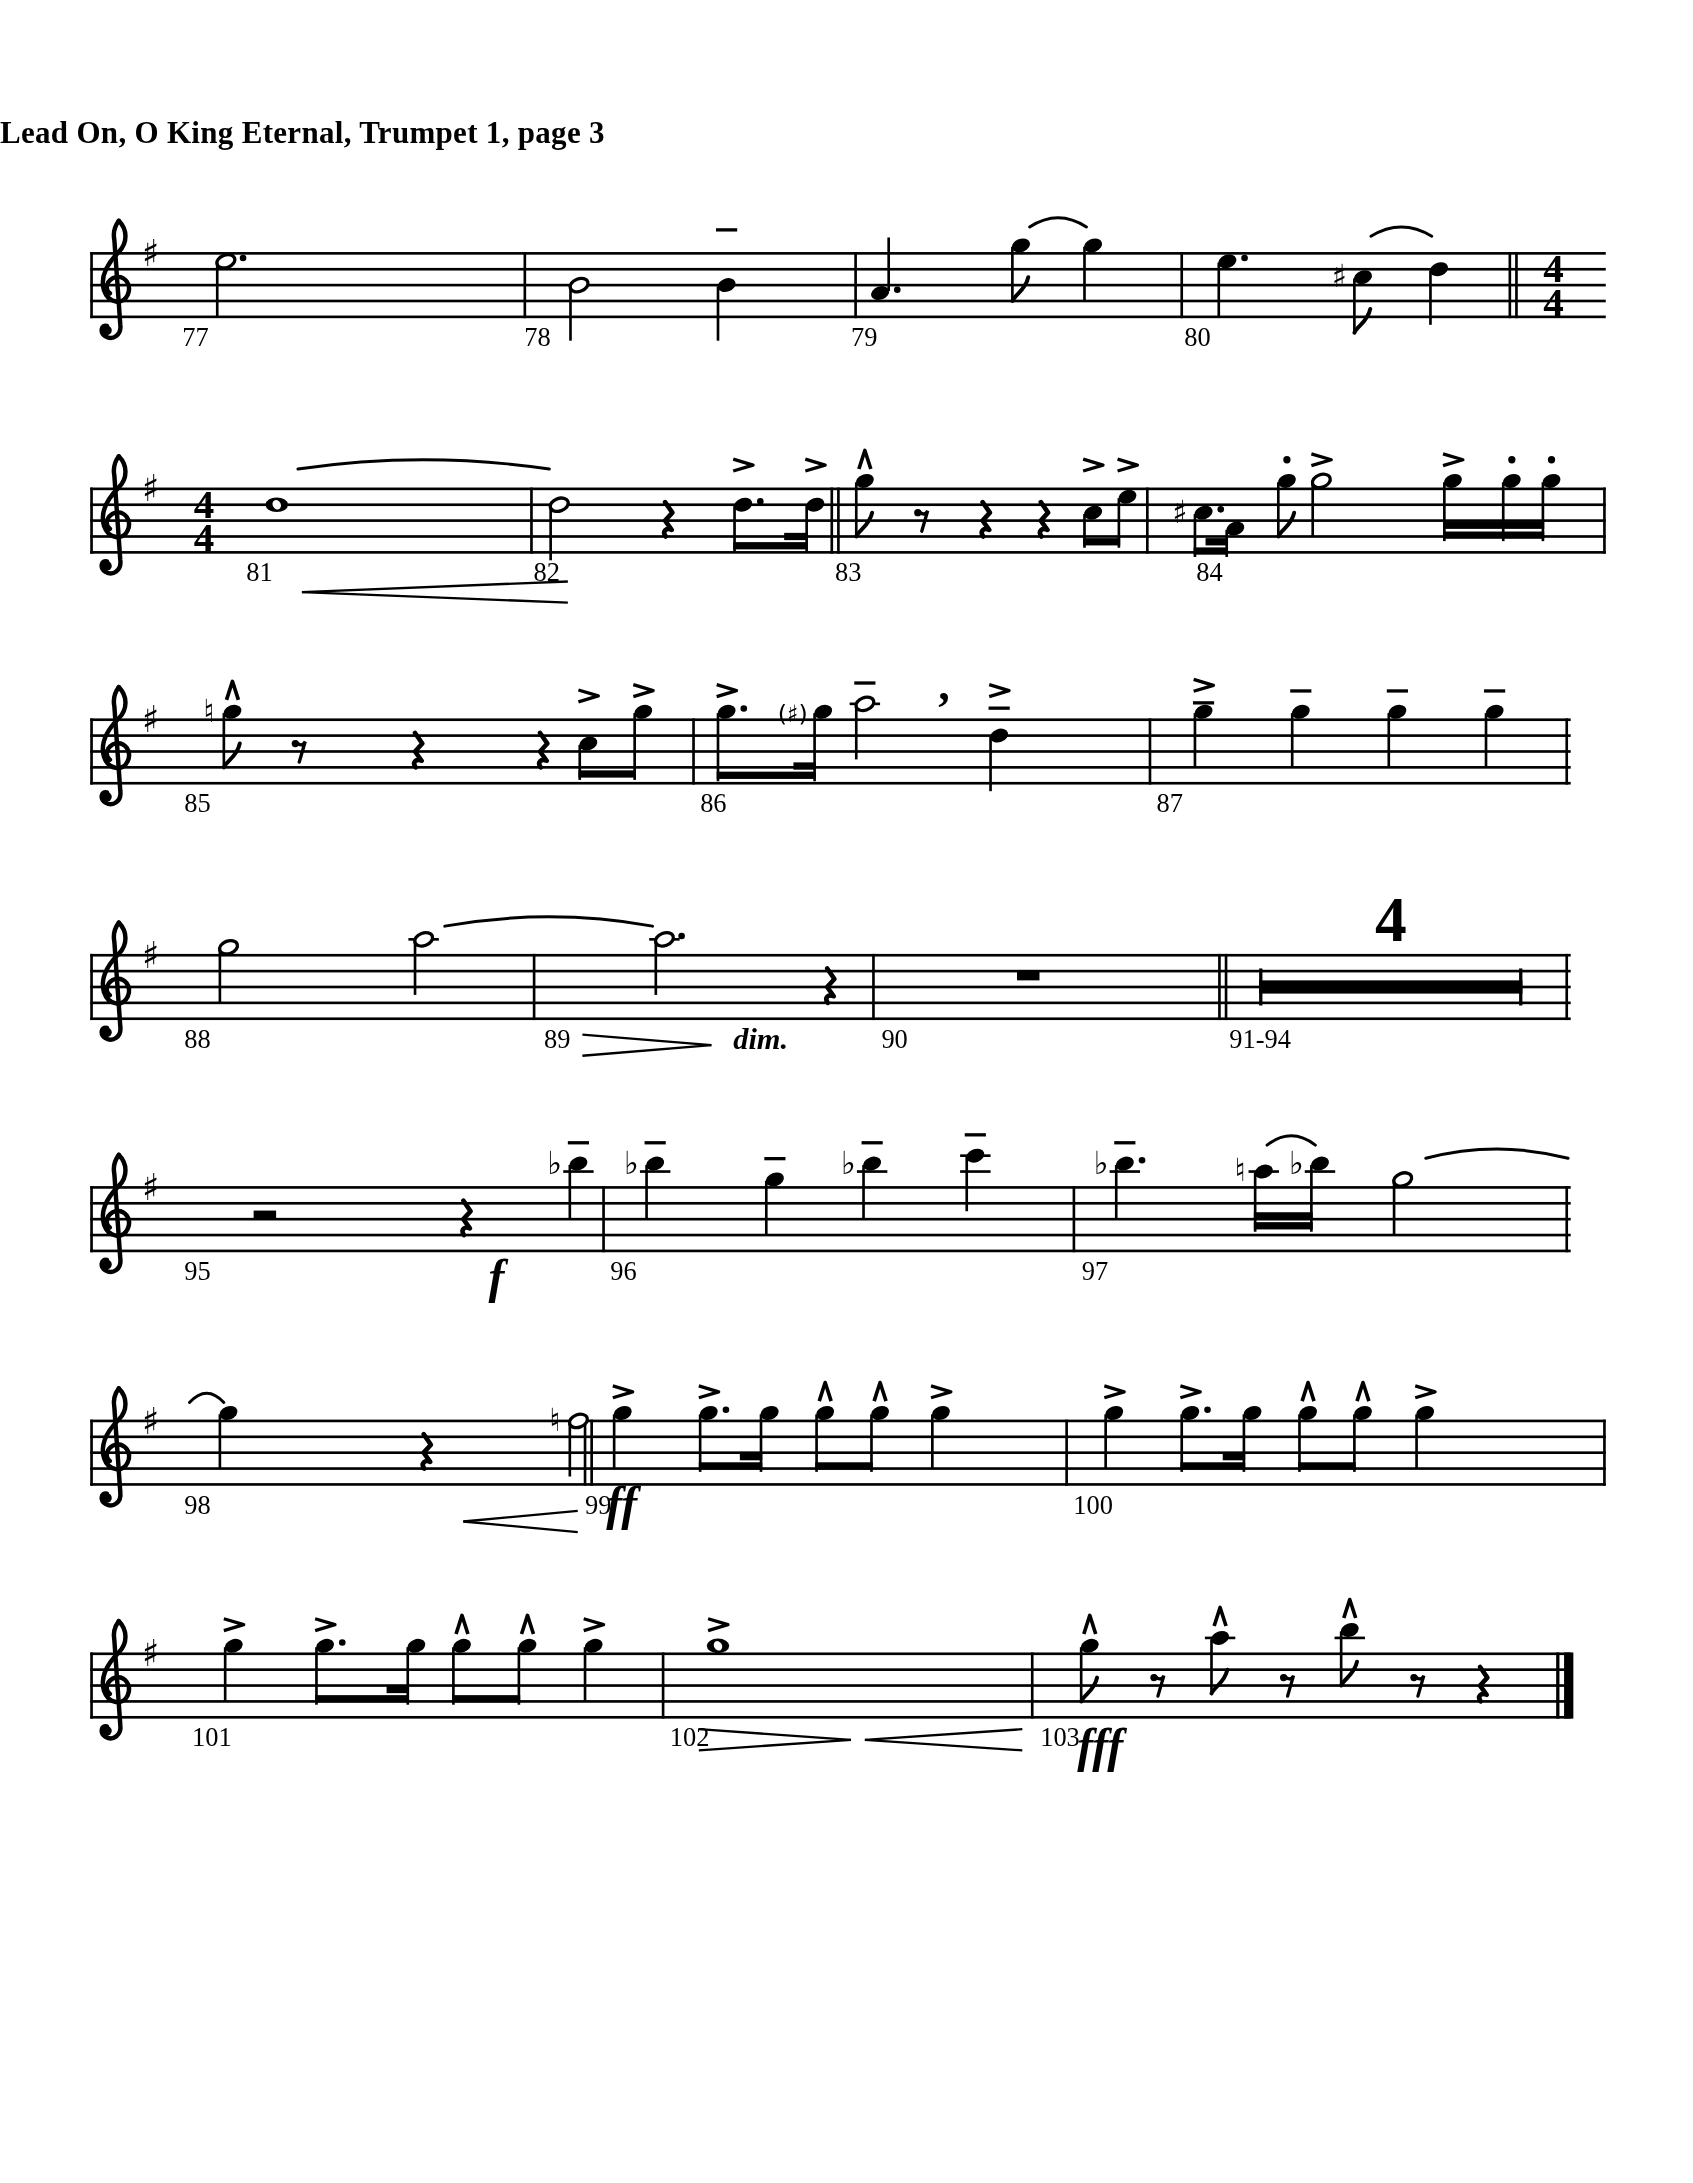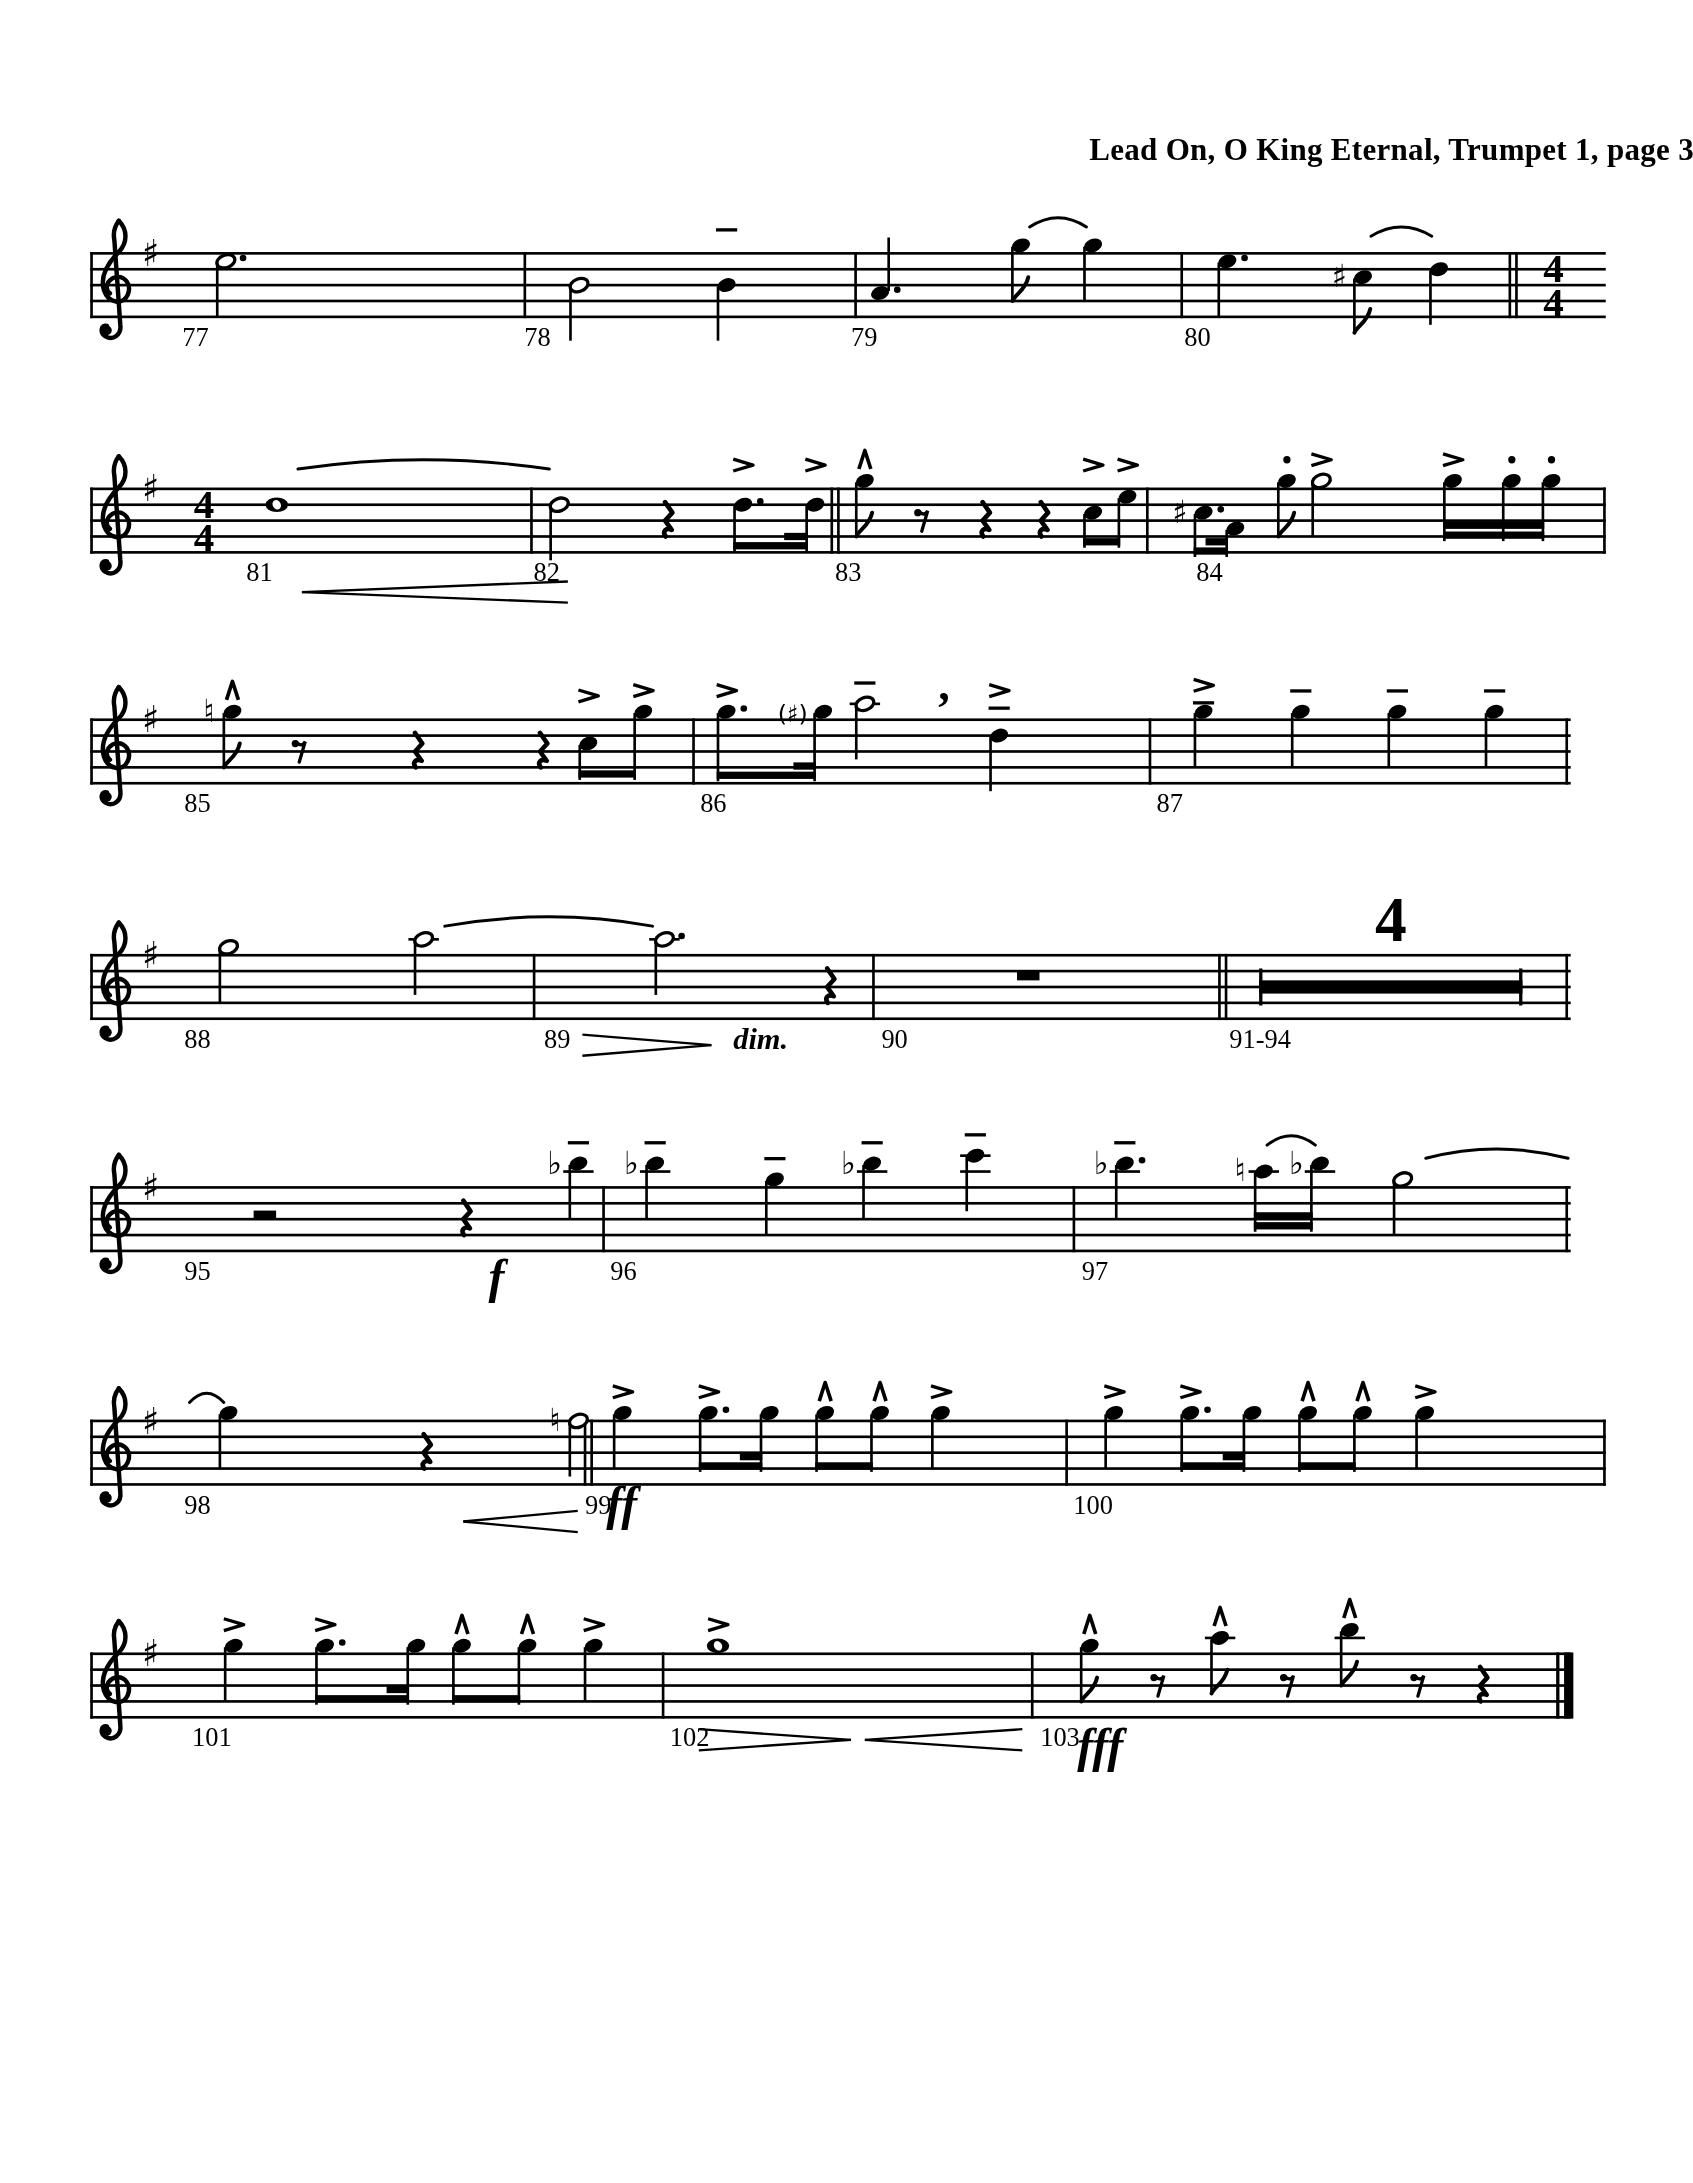--- a/index.html
+++ b/index.html
@@ -1,18 +1,18 @@
 <!DOCTYPE html>
 <html style="font-size:10.6px"><head>
 <meta charset="utf-8">
 <style>
   html,body{margin:0;padding:0;background:#e8e8e8}
   .page{position:relative;width:1694px;height:2183px;background:#ffffff;overflow:hidden;
         font-family:"Liberation Serif",serif;color:#000}
-  .title{position:absolute;top:132px;left:0;width:100%;text-align:right;
+  .title{position:absolute;top:115px;left:0;width:100%;text-align:left;
          font:bold 31px "Liberation Serif",serif;letter-spacing:0.3px}
   svg text{user-select:none}
 </style>
 </head>
 <body>
 
 <div class="page">
   <div class="title">Lead On, O King Eternal, Trumpet 1, page 3</div>
   <svg id="score" width="1694" height="2183" viewBox="0 0 2560 3300">
       <g>

